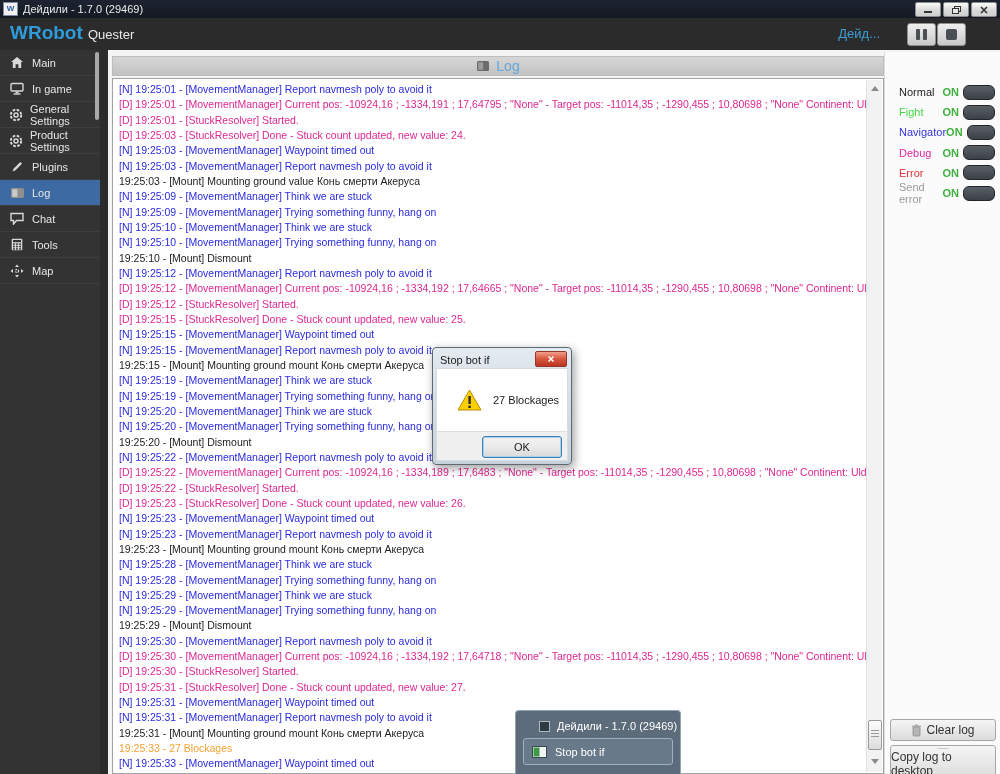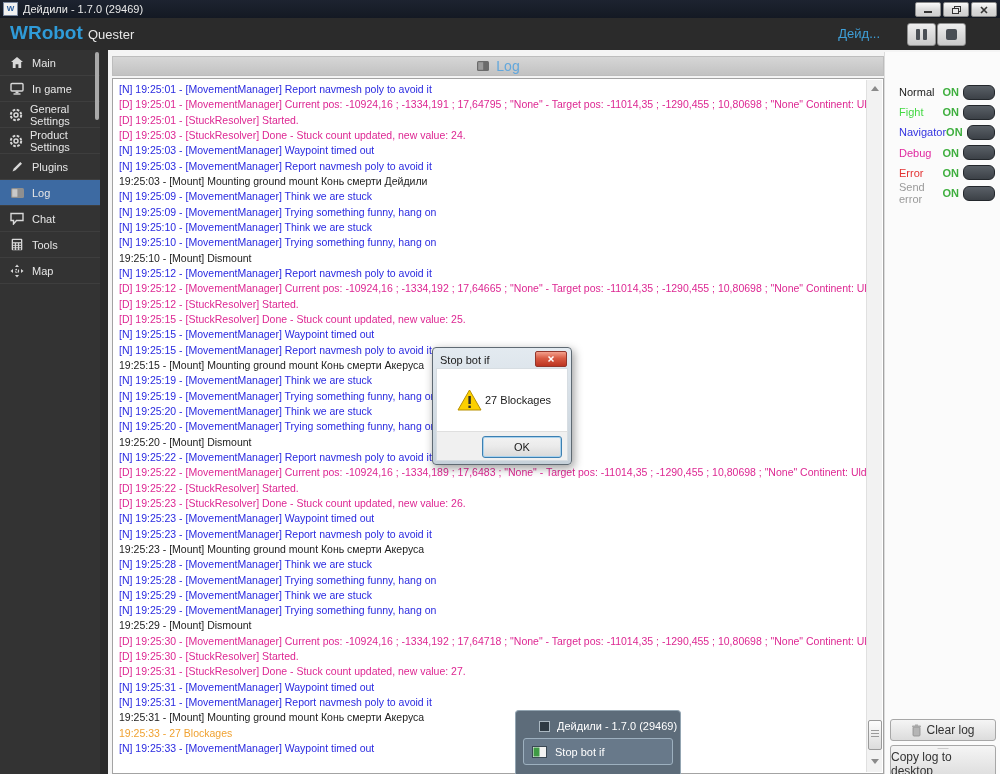--- a/index.html
+++ b/index.html
@@ -83,21 +83,21 @@
 
   
   .dialog{position:absolute;left:432px;top:347px;width:140px;height:118px;box-sizing:border-box;
     border:1px solid #5f6a73;border-radius:4px;padding:3px;
     background:linear-gradient(#e3eaf0,#c6d1da);box-shadow:2px 3px 10px rgba(0,0,0,.4);}
   .dlg-title{position:relative;height:17px;display:flex;align-items:center;}
   .dlg-title-text{font-size:11px;color:#1a1a1a;margin-left:4px;}
   .dlg-close{position:absolute;right:1px;top:0px;width:30px;height:14px;border:1px solid #93362b;border-radius:2px;
     background:linear-gradient(#f3a08c,#d85b43 45%,#bc3421);display:flex;align-items:center;justify-content:center;
     color:#fff;font-size:9px;font-weight:bold;line-height:1;}
-  .dlg-body{background:#fff;height:63px;display:flex;align-items:center;gap:3px;padding-left:20px;box-sizing:border-box;
+  .dlg-body{background:#fff;height:63px;display:flex;align-items:center;gap:11px;padding-left:20px;box-sizing:border-box;
     border:1px solid #d7dde2;border-bottom:none;}
   .dlg-msg{font-size:11px;color:#1a1a1a;}
   .dlg-footer{background:#f0f0f0;height:30px;position:relative;border:1px solid #d7dde2;border-top:1px solid #dfdfdf;box-sizing:border-box;}
   .ok-btn{position:absolute;right:5px;top:4px;width:78px;height:20px;border:1px solid #3c7fb1;border-radius:3px;
     background:linear-gradient(#f2f2f2,#ebebeb 45%,#d9d9d9);box-shadow:0 0 0 1px #a8d2ee inset;
     display:flex;align-items:center;justify-content:center;font-size:11px;color:#1a1a1a;margin-left:24px;}
 
   
   .popup{position:absolute;left:515px;top:710px;width:166px;height:64px;box-sizing:border-box;
     background:#5d6c7a;border:1px solid #93a5b2;border-bottom:none;border-radius:4px 4px 0 0;}
@@ -263,21 +263,21 @@
   </div>
 
   <div class="log-view">
     <div class="log-entries">
         <div class="log-line n">[N] 19:25:01 - [MovementManager] Report navmesh poly to avoid it</div>
         <div class="log-line d">[D] 19:25:01 - [MovementManager] Current pos: -10924,16 ; -1334,191 ; 17,64795 ; "None" - Target pos: -11014,35 ; -1290,455 ; 10,80698 ; "None" Continent: UldumDungeon Tile: 34.50161_52.4828</div>
         <div class="log-line d">[D] 19:25:01 - [StuckResolver] Started.</div>
         <div class="log-line d">[D] 19:25:03 - [StuckResolver] Done - Stuck count updated, new value: 24.</div>
         <div class="log-line n">[N] 19:25:03 - [MovementManager] Waypoint timed out</div>
         <div class="log-line n">[N] 19:25:03 - [MovementManager] Report navmesh poly to avoid it</div>
-        <div class="log-line p">19:25:03 - [Mount] Mounting ground mount Конь смерти Дейдили</div>
+        <div class="log-line p">19:25:03 - [Mount] Mounting ground value Конь смерти Акеруса</div>
         <div class="log-line n">[N] 19:25:09 - [MovementManager] Think we are stuck</div>
         <div class="log-line n">[N] 19:25:09 - [MovementManager] Trying something funny, hang on</div>
         <div class="log-line n">[N] 19:25:10 - [MovementManager] Think we are stuck</div>
         <div class="log-line n">[N] 19:25:10 - [MovementManager] Trying something funny, hang on</div>
         <div class="log-line p">19:25:10 - [Mount] Dismount</div>
         <div class="log-line n">[N] 19:25:12 - [MovementManager] Report navmesh poly to avoid it</div>
         <div class="log-line d">[D] 19:25:12 - [MovementManager] Current pos: -10924,16 ; -1334,192 ; 17,64665 ; "None" - Target pos: -11014,35 ; -1290,455 ; 10,80698 ; "None" Continent: UldumDungeon Tile: 34.50161_52.4828</div>
         <div class="log-line d">[D] 19:25:12 - [StuckResolver] Started.</div>
         <div class="log-line d">[D] 19:25:15 - [StuckResolver] Done - Stuck count updated, new value: 25.</div>
         <div class="log-line n">[N] 19:25:15 - [MovementManager] Waypoint timed out</div>
@@ -293,20 +293,21 @@
         <div class="log-line d">[D] 19:25:22 - [StuckResolver] Started.</div>
         <div class="log-line d">[D] 19:25:23 - [StuckResolver] Done - Stuck count updated, new value: 26.</div>
         <div class="log-line n">[N] 19:25:23 - [MovementManager] Waypoint timed out</div>
         <div class="log-line n">[N] 19:25:23 - [MovementManager] Report navmesh poly to avoid it</div>
         <div class="log-line p">19:25:23 - [Mount] Mounting ground mount Конь смерти Акеруса</div>
         <div class="log-line n">[N] 19:25:28 - [MovementManager] Think we are stuck</div>
         <div class="log-line n">[N] 19:25:28 - [MovementManager] Trying something funny, hang on</div>
         <div class="log-line n">[N] 19:25:29 - [MovementManager] Think we are stuck</div>
         <div class="log-line n">[N] 19:25:29 - [MovementManager] Trying something funny, hang on</div>
         <div class="log-line p">19:25:29 - [Mount] Dismount</div>
+        <div class="log-line n">[N] 19:25:30 - [MovementManager] Report navmesh poly to avoid it</div>
         <div class="log-line d">[D] 19:25:30 - [MovementManager] Current pos: -10924,16 ; -1334,192 ; 17,64718 ; "None" - Target pos: -11014,35 ; -1290,455 ; 10,80698 ; "None" Continent: UldumDungeon Tile: 34.50161_52.4828</div>
         <div class="log-line d">[D] 19:25:30 - [StuckResolver] Started.</div>
         <div class="log-line d">[D] 19:25:31 - [StuckResolver] Done - Stuck count updated, new value: 27.</div>
         <div class="log-line n">[N] 19:25:31 - [MovementManager] Waypoint timed out</div>
         <div class="log-line n">[N] 19:25:31 - [MovementManager] Report navmesh poly to avoid it</div>
         <div class="log-line p">19:25:31 - [Mount] Mounting ground mount Конь смерти Акеруса</div>
         <div class="log-line w">19:25:33 - 27 Blockages</div>
         <div class="log-line n">[N] 19:25:33 - [MovementManager] Waypoint timed out</div>
       </div>
     <div class="vscroll">

